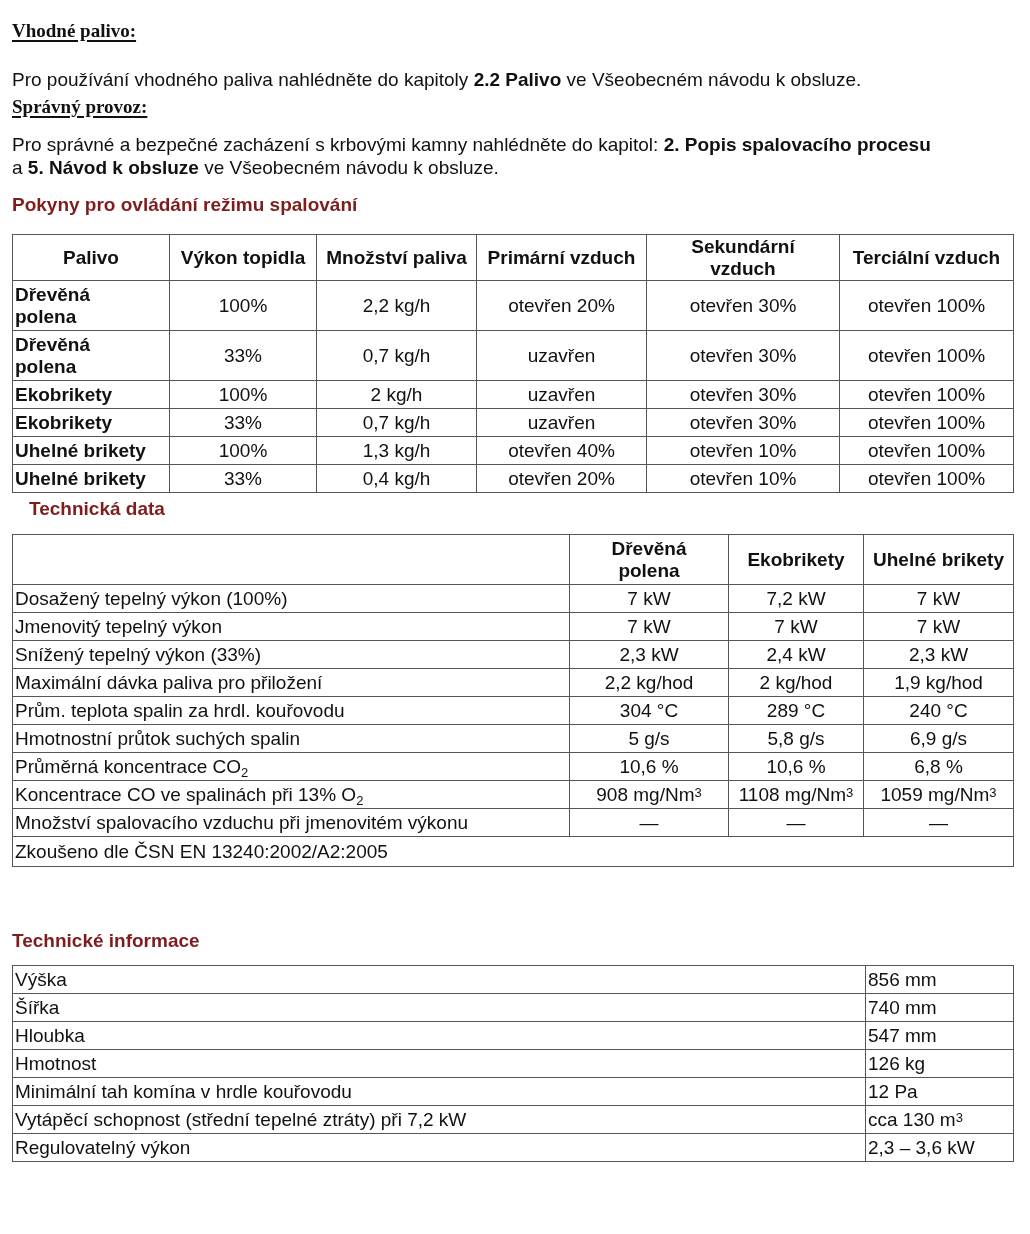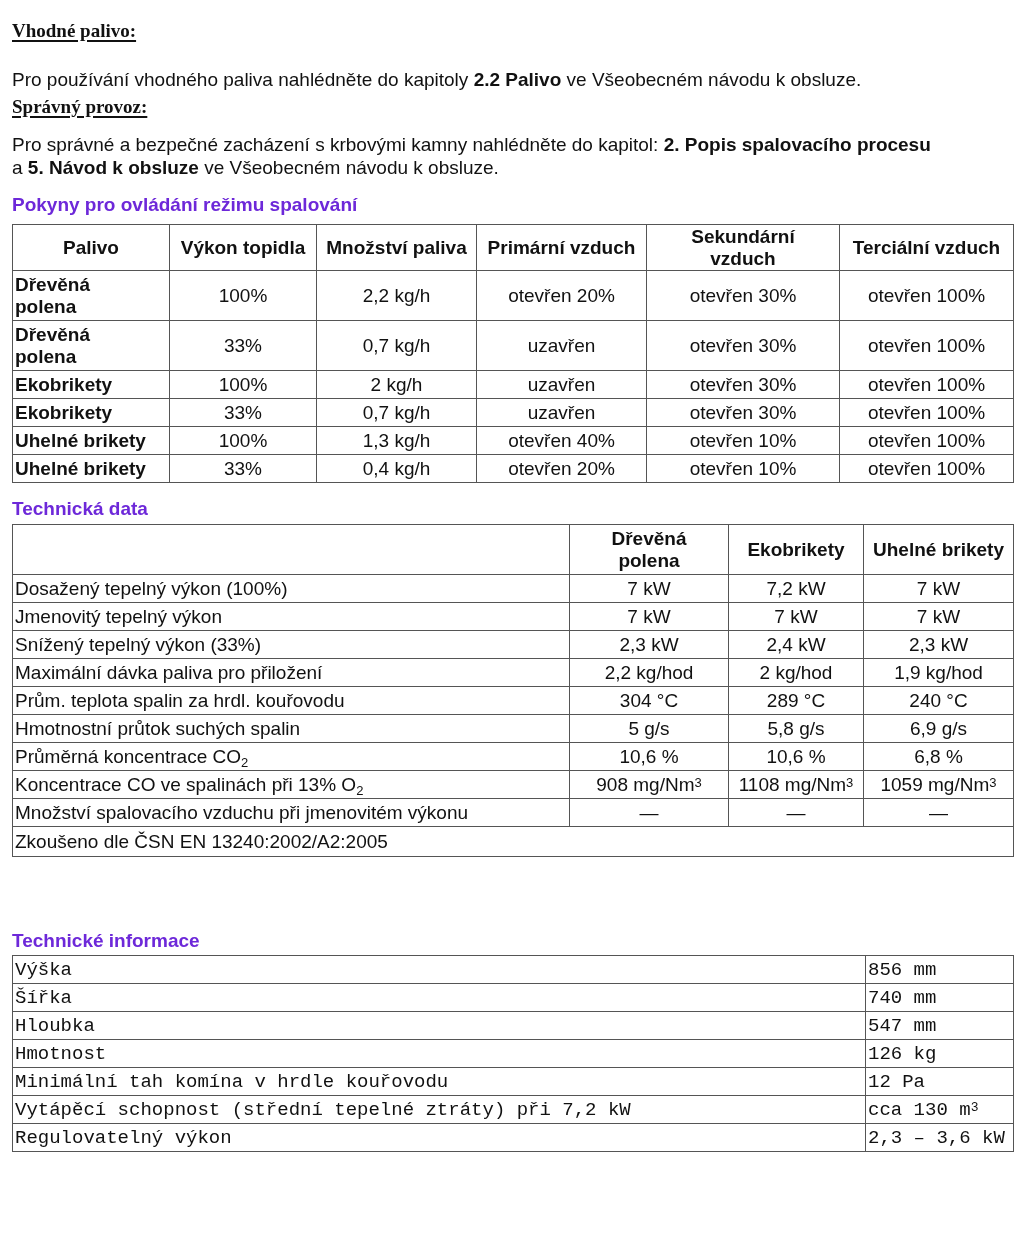--- a/index.html
+++ b/index.html
@@ -7,22 +7,22 @@
       width: 1030px; height: 1234px; position: relative; overflow: hidden;
       font-family: "Liberation Sans", sans-serif; color: #111111;
     }
     .page { position: absolute; left: 12px; top: 0; width: 1001px; }
     .heading-u {
       font-weight: bold; text-decoration: underline; font-size: 19px;
       text-underline-offset: 3px; text-decoration-thickness: 1.5px; font-family: Liberation Serif, serif;
     }
     .para { font-size: 19px; line-height: 23px; }
     .para b { font-weight: bold; }
-    .sec-title { font-weight: bold; font-size: 19px; color: #6d28d9; }
-    table { border-collapse: collapse; width: 1001px; table-layout: fixed; }
+    .sec-title { font-weight: bold; font-size: 19px; color: #7f1d1d; }
+    table { border-collapse: collapse; width: 1001px; table-layout: fixed; margin-top: 10px; }
     td, th { border: 1.5px solid #555555; font-size: 19px; padding: 0 2px; line-height: 22px; }
     th { font-weight: bold; text-align: center; }
     .c { text-align: center; }
     .b { font-weight: bold; }
     sub { font-size: 13px; vertical-align: -4px; line-height: 0; }
     sup.up { font-size: 13px; vertical-align: 4px; line-height: 0; }
   </style>
 </head>
 <body>
 
@@ -99,21 +99,21 @@
         <td class="b">Uhelné brikety</td>
         <td class="c">33%</td>
         <td class="c">0,4 kg/h</td>
         <td class="c">otevřen 20%</td>
         <td class="c">otevřen 10%</td>
         <td class="c">otevřen 100%</td>
       </tr>
     </tbody>
   </table>
 
-  <div style="position:absolute; top:498px; left:0;" class="sec-title">Technická data</div>
+  <div style="position:absolute; top:498px; left:17px;" class="sec-title">Technická data</div>
   <table style="position:absolute; top:524px; left:0;">
     <colgroup>
       <col style="width:557px">
         <col style="width:159px">
         <col style="width:135px">
         <col style="width:150px">
     </colgroup>
     <thead>
       <tr style="height:50px">
         <th></th>
@@ -177,21 +177,21 @@
         <td class="c">—</td>
         <td class="c">—</td>
       </tr>
       <tr style="height:30px">
         <td colspan="4">Zkoušeno dle ČSN EN 13240:2002/A2:2005</td>
       </tr>
     </tbody>
   </table>
 
   <div style="position:absolute; top:930px; left:0;" class="sec-title">Technické informace</div>
-  <table style="position:absolute; top:955px; left:0;font-family:Liberation Mono, monospace;">
+  <table style="position:absolute; top:955px; left:0;">
     <colgroup>
       <col style="width:853px">
         <col style="width:148px">
     </colgroup>
     <tbody>
       <tr style="height:28px">
         <td>Výška</td>
         <td>856 mm</td>
       </tr>
       <tr style="height:28px">

